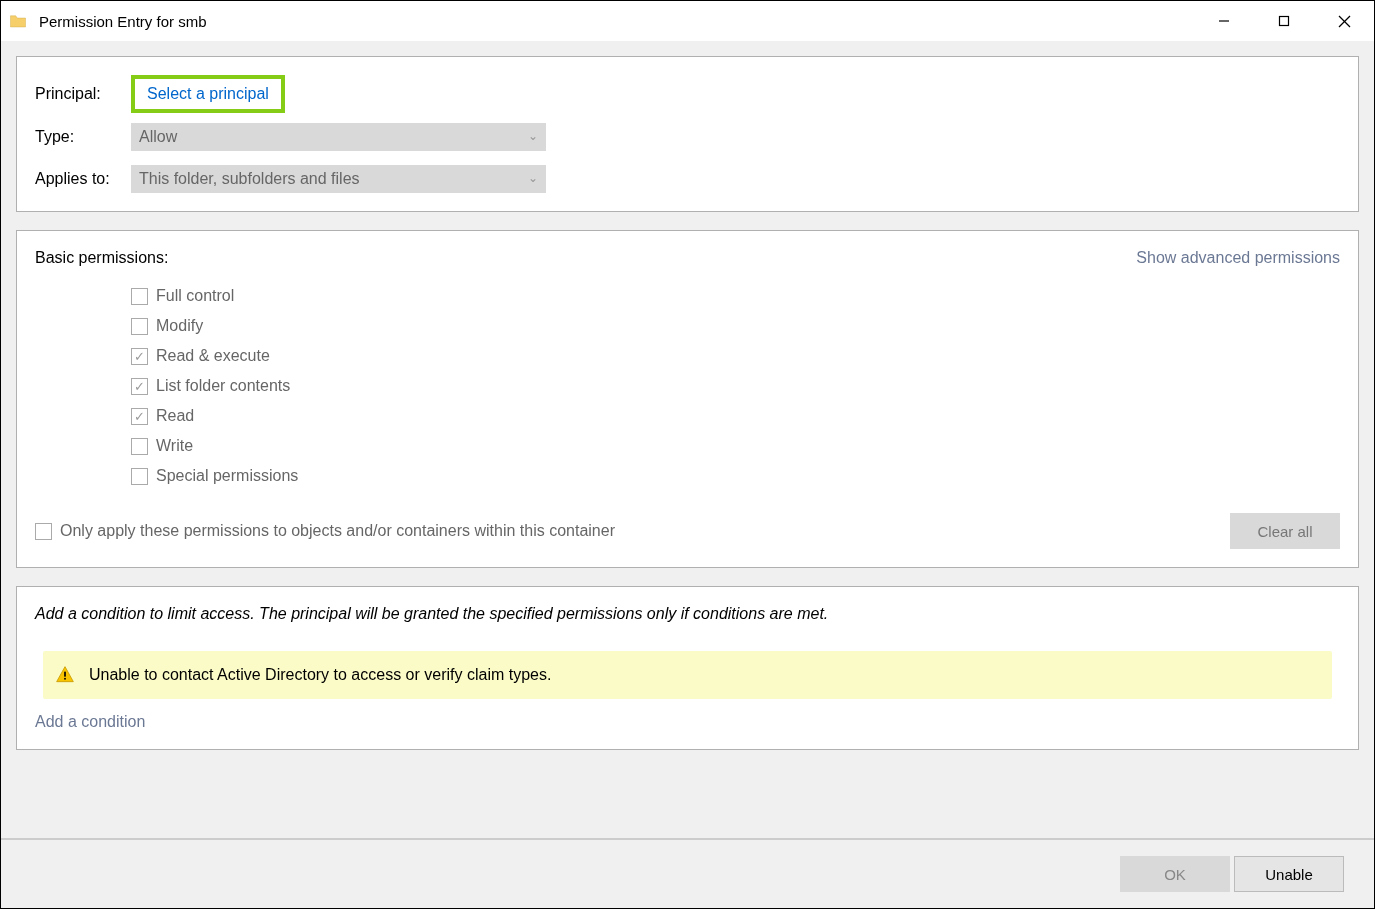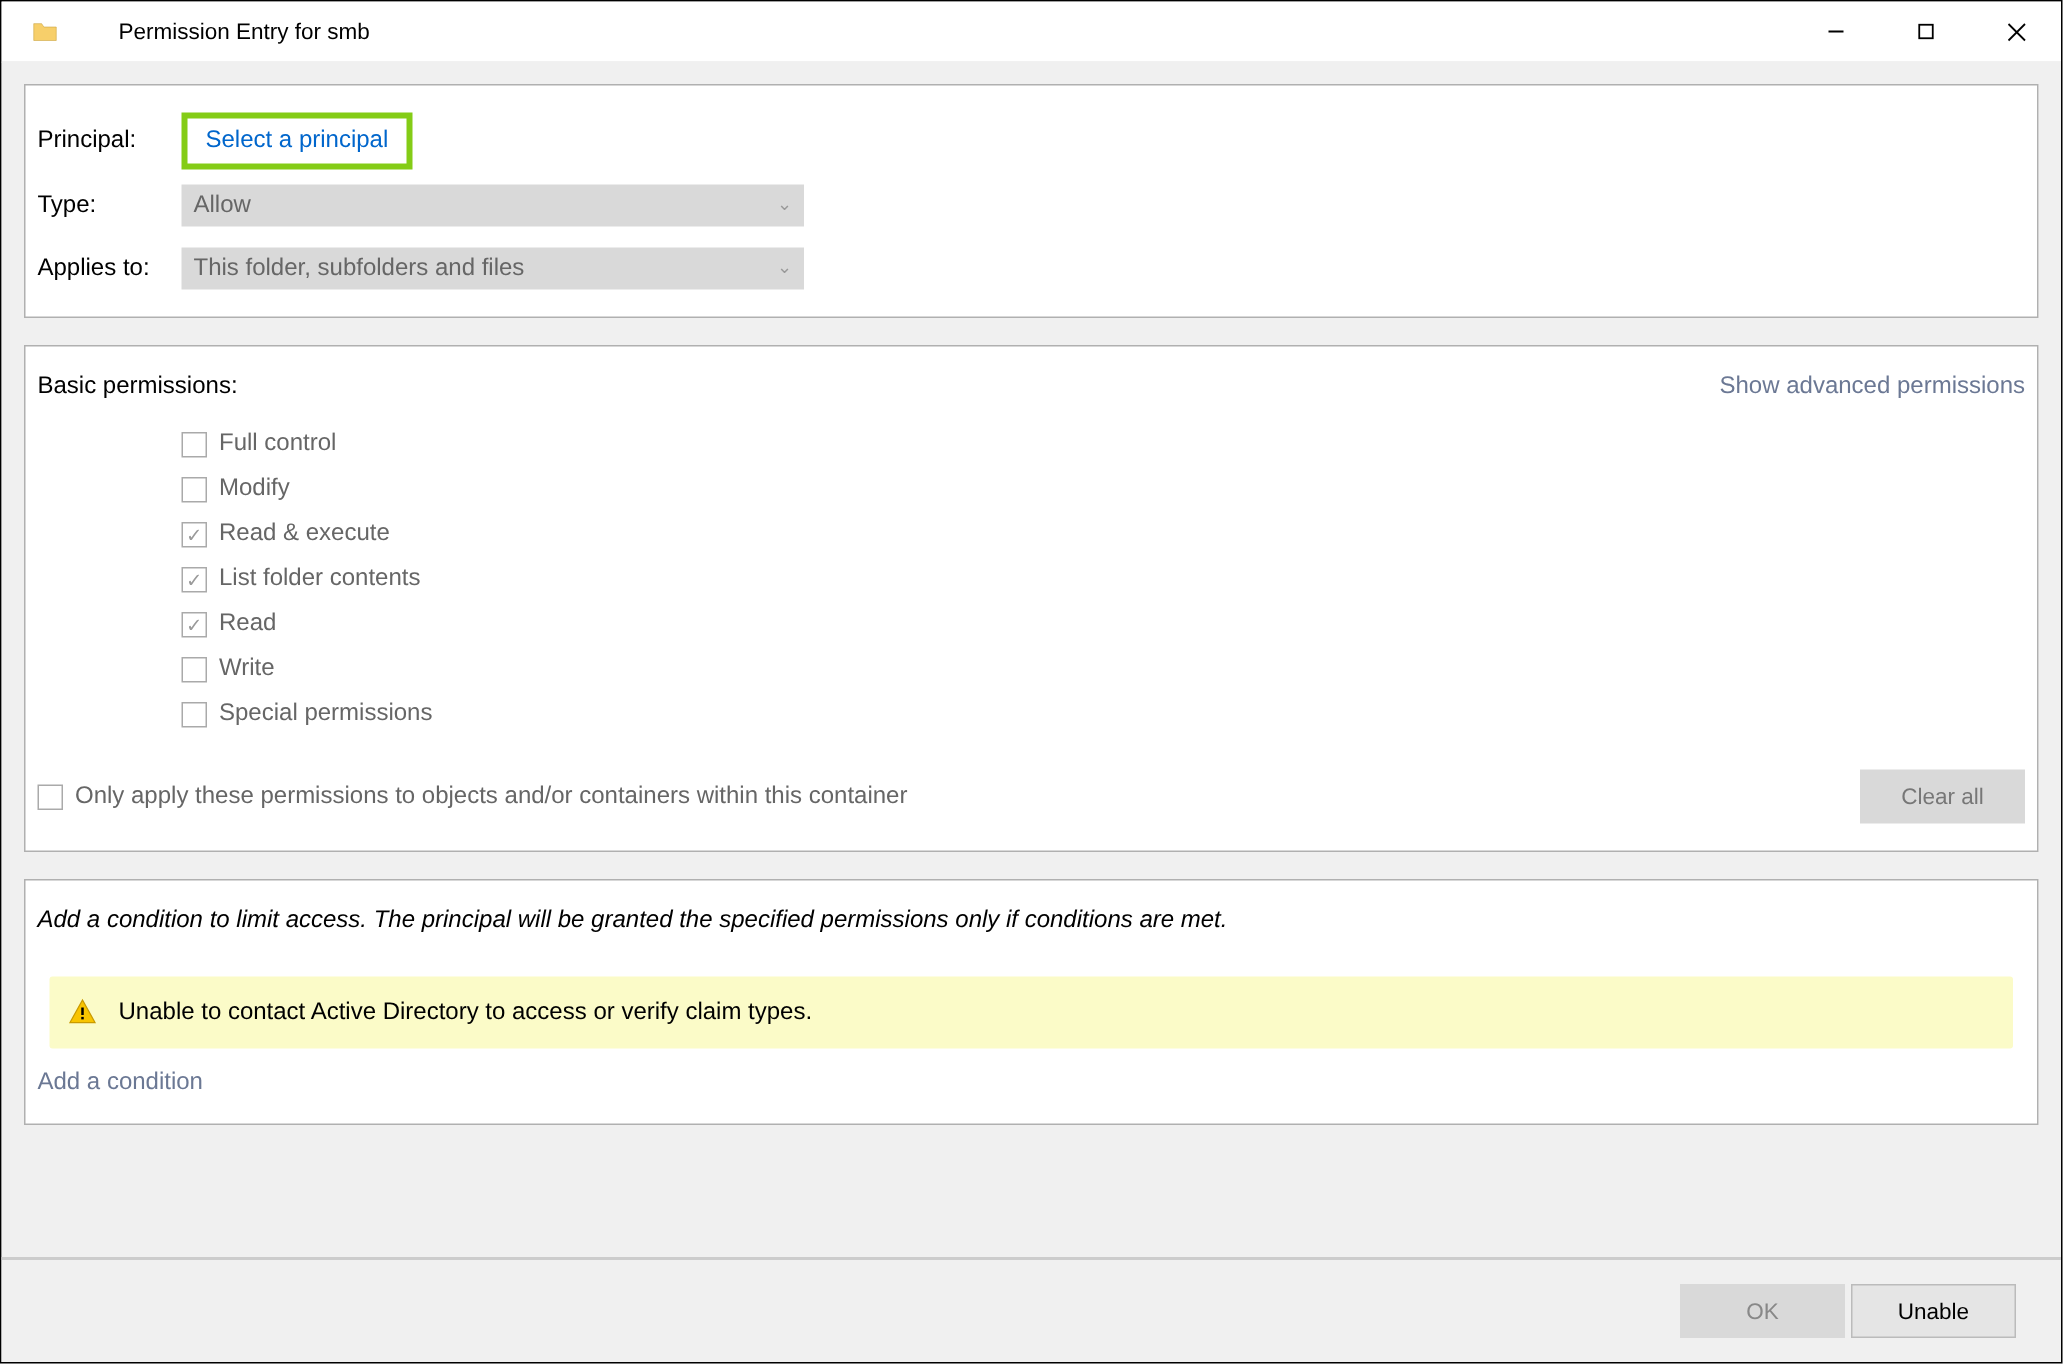--- a/index.html
+++ b/index.html
@@ -11,23 +11,22 @@
     background: #fff;
     width: 1375px;
     height: 909px;
     border: 1px solid #000;
     position: relative;
   }
   
   .titlebar {
     display:flex; align-items:center;
     height:40px;
-    padding-left:20px;
+    padding-left:8px;
     background:#fff;
-    gap:28px;
   }
   .folder-ico { width:18px; height:18px; margin-right:12px; }
   .title-text { font-size:15px; }
   .win-controls { margin-left:auto; display:flex; }
   .win-btn {
     width:60px; height:40px;
     display:flex; align-items:center; justify-content:center;
     font-size:14px;
     font-family: "Segoe UI Symbol", sans-serif;
   }
@@ -36,21 +35,21 @@
   
   .client {
     position:absolute;
     top:40px; left:0; right:0; bottom:0;
     background:#f0f0f0;
     padding: 15px 15px 0 15px;
   }
   .panel {
     background:#fff;
     border:1px solid #b0b0b0;
-    padding:18px 8px;
+    padding:18px 18px;
     margin-bottom:18px;
   }
   
   .row { display:flex; align-items:center; margin-bottom:10px; }
   .row:last-child { margin-bottom:0; }
   .lbl { width:96px; font-size:16px; }
   .principal-link {
     color:#0066cc;
     font-size:16px;
     padding:6px 12px;

